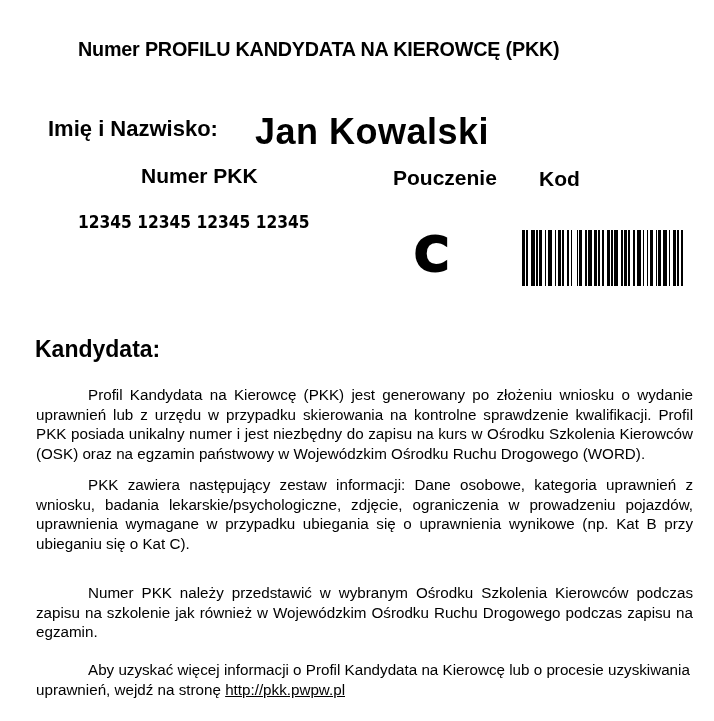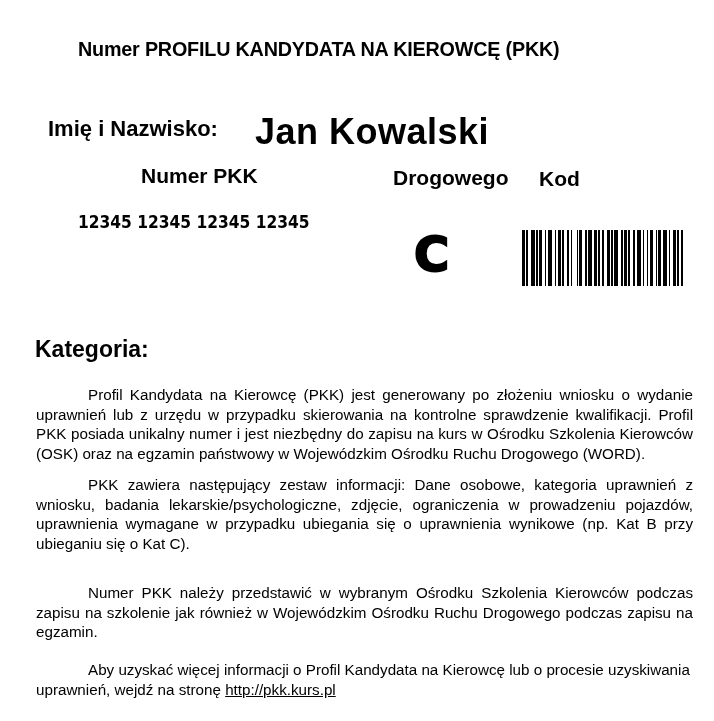--- a/index.html
+++ b/index.html
@@ -26,21 +26,21 @@
 </style>
 </head>
 <body>
 
 <div class="abs title">Numer PROFILU KANDYDATA NA KIEROWCĘ (PKK)</div>
 
 <div class="abs name-label">Imię i Nazwisko:</div>
 <div class="abs name-value">Jan Kowalski</div>
 
 <div class="abs pkk-label">Numer PKK</div>
-<div class="abs kat-label">Drogowego</div>
+<div class="abs kat-label">Pouczenie</div>
 <div class="abs kod-label">Kod</div>
 
 <div class="abs pkk-number">12345 12345 12345 12345</div>
 <div class="abs kat-value">C</div>
 
 <div class="abs barcode" id="barcode">
     <span style="width: 3px; background: rgb(0, 0, 0);"></span>
     <span style="width: 1.5px; background: rgb(255, 255, 255);"></span>
     <span style="width: 1.5px; background: rgb(0, 0, 0);"></span>
     <span style="width: 3px; background: rgb(255, 255, 255);"></span>
@@ -109,18 +109,18 @@
     <span style="width: 1.5px; background: rgb(0, 0, 0);"></span>
     <span style="width: 3px; background: rgb(255, 255, 255);"></span>
     <span style="width: 3px; background: rgb(0, 0, 0);"></span>
     <span style="width: 1.5px; background: rgb(255, 255, 255);"></span>
     <span style="width: 1.5px; background: rgb(0, 0, 0);"></span>
     <span style="width: 3px; background: rgb(255, 255, 255);"></span>
     <span style="width: 1.5px; background: rgb(0, 0, 0);"></span>
     <span style="width: 1.5px; background: rgb(255, 255, 255);"></span>
   </div>
 
-<div class="abs section-title">Kategoria:</div>
+<div class="abs section-title">Kandydata:</div>
 
 <div class="para p1"><span class="indent"></span><span>Profil Kandydata na Kierowcę (PKK) jest generowany po złożeniu wniosku o wydanie uprawnień lub z urzędu w przypadku skierowania na kontrolne sprawdzenie kwalifikacji. Profil PKK posiada unikalny numer i jest niezbędny do zapisu na kurs w Ośrodku Szkolenia Kierowców (OSK) oraz na egzamin państwowy w Wojewódzkim Ośrodku Ruchu Drogowego (WORD).</span></div>
 <div class="para p2"><span class="indent"></span><span>PKK zawiera następujący zestaw informacji: Dane osobowe, kategoria uprawnień z wniosku, badania lekarskie/psychologiczne, zdjęcie, ograniczenia w prowadzeniu pojazdów, uprawnienia wymagane w przypadku ubiegania się o uprawnienia wynikowe (np. Kat B przy ubieganiu się o Kat C).</span></div>
 <div class="para p3"><span class="indent"></span><span>Numer PKK należy przedstawić w wybranym Ośrodku Szkolenia Kierowców podczas zapisu na szkolenie jak również w Wojewódzkim Ośrodku Ruchu Drogowego podczas zapisu na egzamin.</span></div>
-<div class="para p4"><span class="indent"></span><span>Aby uzyskać więcej informacji o Profil Kandydata na Kierowcę lub o procesie uzyskiwania uprawnień, wejdź na stronę</span> <a class="link">http://pkk.kurs.pl</a></div>
+<div class="para p4"><span class="indent"></span><span>Aby uzyskać więcej informacji o Profil Kandydata na Kierowcę lub o procesie uzyskiwania uprawnień, wejdź na stronę</span> <a class="link">http://pkk.pwpw.pl</a></div>
 
 </body></html>

